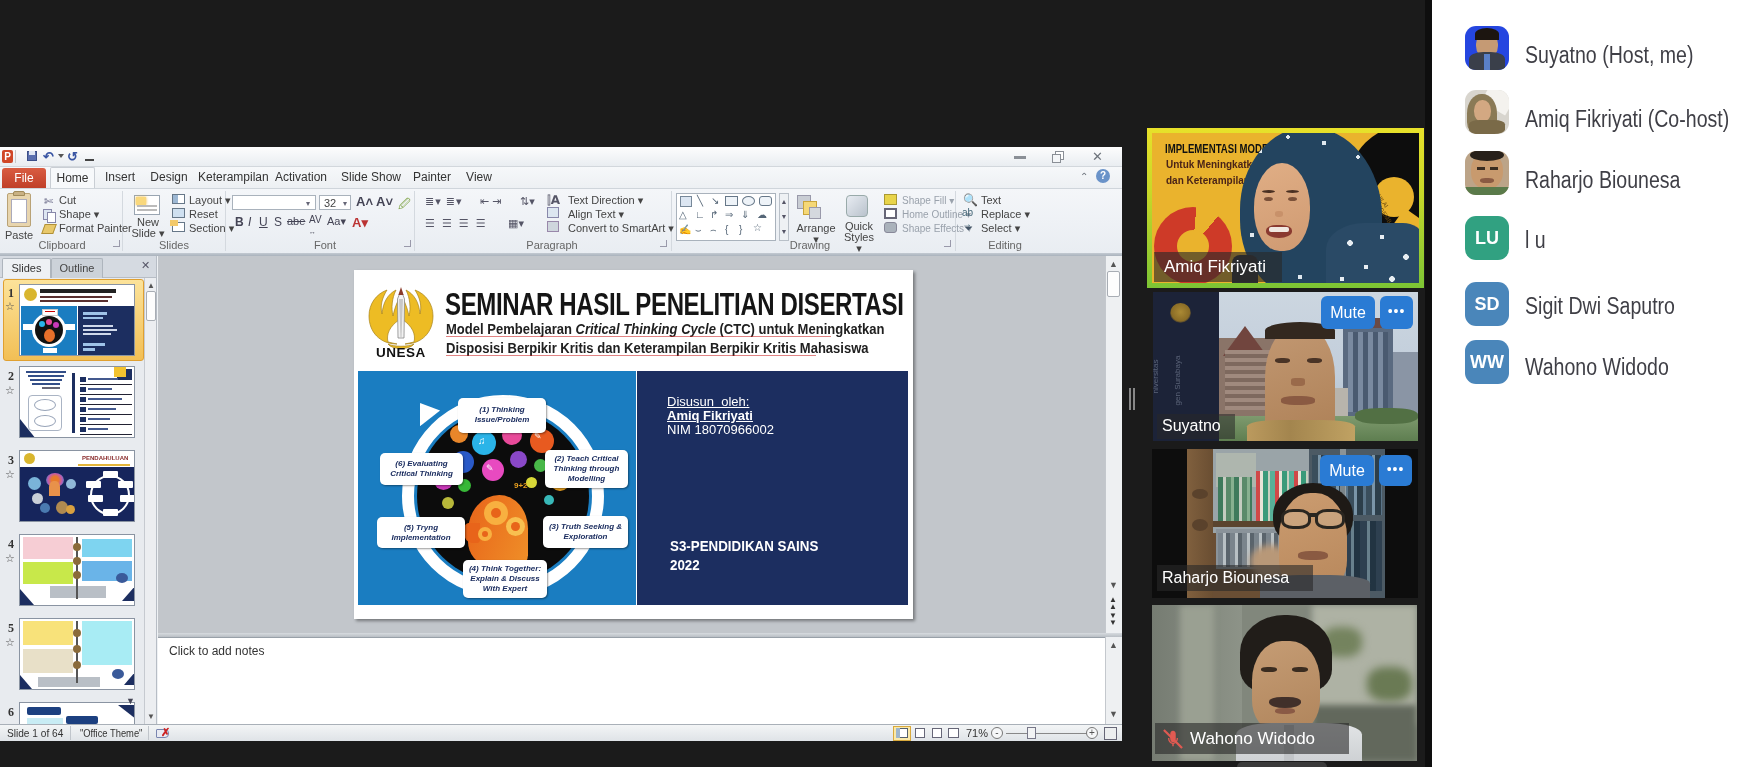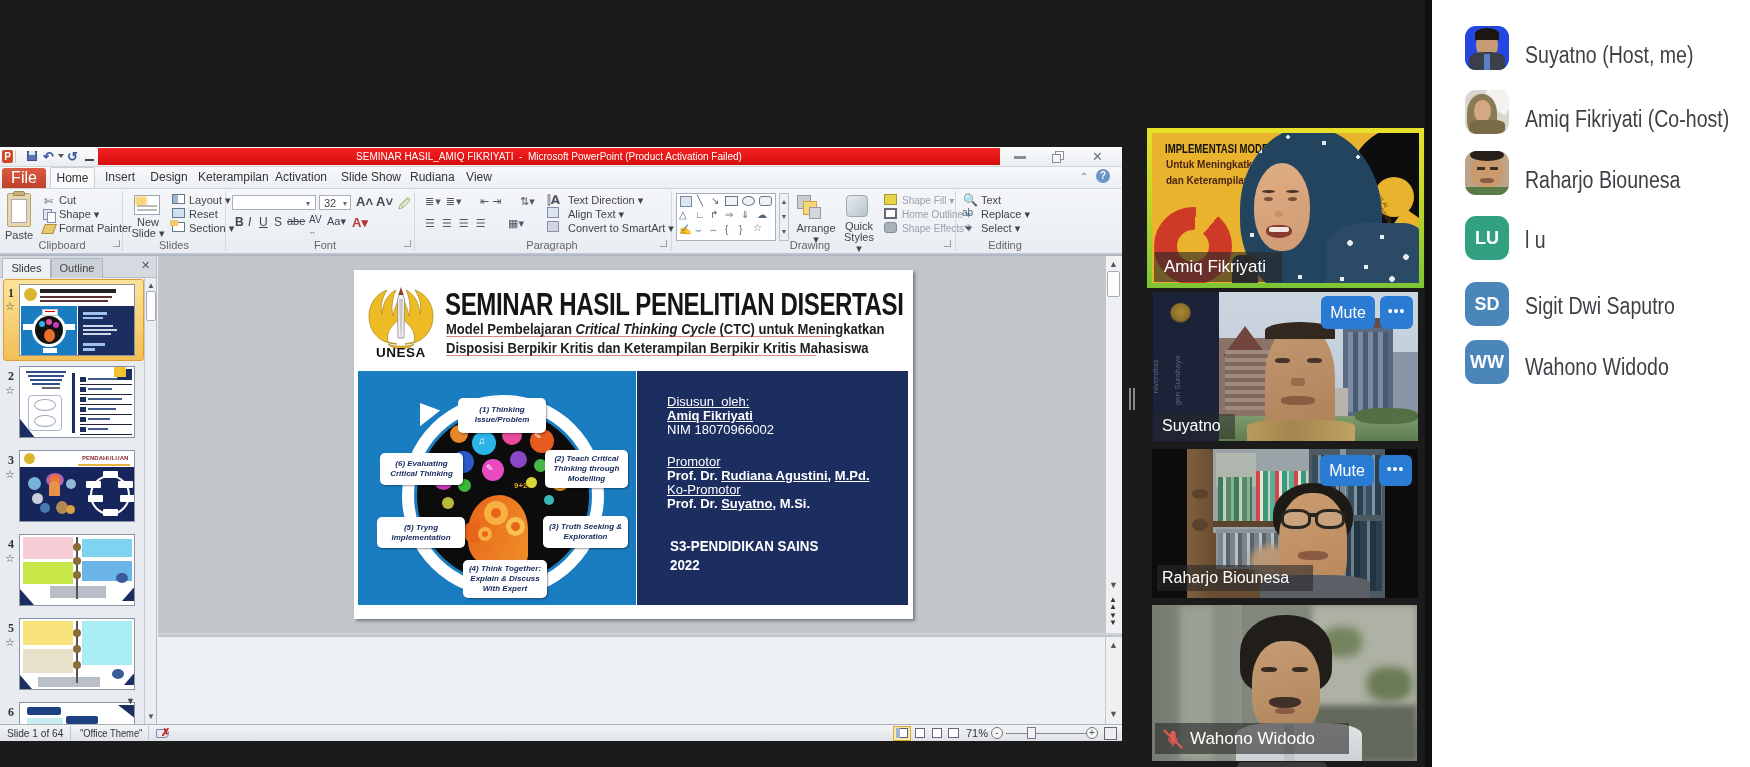--- a/index.html
+++ b/index.html
@@ -16,37 +16,36 @@
 
     <div class="abs" style="left:2px;top:3px;width:11px;height:13px;background:#d04727;border-radius:2px;color:#fff;font-size:10px;font-weight:bold;text-align:center;line-height:13px;">P</div>
     <div class="abs" style="left:15px;top:3px;width:1px;height:13px;background:#c8c8c8;"></div>
     <div class="abs" style="left:27px;top:4px;width:10px;height:10px;background:#5a6fae;border:1px solid #3c4f86;"></div>
     <div class="abs" style="left:29px;top:4px;width:6px;height:4px;background:#dfe6f2;"></div>
     <div class="abs" style="left:43px;top:2px;color:#3955a3;font-size:13px;font-weight:bold;">↶</div>
     <div class="abs" style="left:58px;top:7px;width:0;height:0;border-left:3px solid transparent;border-right:3px solid transparent;border-top:4px solid #555;"></div>
     <div class="abs" style="left:67px;top:2px;color:#3955a3;font-size:13px;font-weight:bold;">↺</div>
     <div class="abs" style="left:85px;top:5px;width:9px;height:9px;border-bottom:2px solid #444;"></div>
 
-    <div class="abs" style="left:98px;top:1px;width:902px;height:17px;background:linear-gradient(#f42121,#d60d0d);color:#fff;font-size:10px;text-align:center;line-height:17px;">SEMINAR HASIL_AMIQ FIKRIYATI &nbsp;-&nbsp; Microsoft PowerPoint (Product Activation Failed)</div>
 
     <div class="abs" style="left:1014px;top:9px;width:12px;height:3px;background:#8a8f96;"></div>
     <div class="abs" style="left:1055px;top:4px;width:9px;height:9px;border:1px solid #8a8f96;background:#fff;"></div>
     <div class="abs" style="left:1052px;top:7px;width:9px;height:9px;border:1px solid #8a8f96;background:#f4f6f8;"></div>
     <div class="abs" style="left:1092px;top:2px;color:#6d737b;font-size:13px;">✕</div>
   </div>
 
   <div class="abs" style="left:0;top:20px;width:1122px;height:21px;background:linear-gradient(#f6f8fa,#edf0f3);">
-    <div class="abs" style="left:2px;top:1px;width:44px;height:20px;background:linear-gradient(#d95c41,#c03f28);border-radius:3px 3px 0 0;color:#fff;font-size:16px;text-align:center;line-height:20px;">File</div>
+    <div class="abs" style="left:2px;top:1px;width:44px;height:20px;background:linear-gradient(#d95c41,#c03f28);border-radius:3px 3px 0 0;color:#fff;font-size:12px;text-align:center;line-height:20px;">File</div>
     <div class="abs" style="left:50px;top:0px;width:45px;height:21px;background:#f7f9fb;border:1px solid #c9ced4;border-bottom:none;border-radius:2px 2px 0 0;color:#333;font-size:12px;text-align:center;line-height:20px;">Home</div>
     <div class="abs" style="left:100px;top:0;width:40px;color:#333;font-size:12px;text-align:center;line-height:21px;">Insert</div>
     <div class="abs" style="left:146px;top:0;width:46px;color:#333;font-size:12px;text-align:center;line-height:21px;">Design</div>
     <div class="abs" style="left:198px;top:0;width:64px;color:#333;font-size:12px;text-align:center;line-height:21px;">Keterampilan</div>
     <div class="abs" style="left:268px;top:0;width:66px;color:#333;font-size:12px;text-align:center;line-height:21px;">Activation</div>
     <div class="abs" style="left:340px;top:0;width:62px;color:#333;font-size:12px;text-align:center;line-height:21px;">Slide Show</div>
-    <div class="abs" style="left:410px;top:0;width:44px;color:#333;font-size:12px;text-align:center;line-height:21px;">Rudiana</div>
+    <div class="abs" style="left:410px;top:0;width:44px;color:#333;font-size:12px;text-align:center;line-height:21px;">Painter</div>
     <div class="abs" style="left:460px;top:0;width:38px;color:#333;font-size:12px;text-align:center;line-height:21px;">View</div>
 
     <div class="abs" style="left:1080px;top:4px;color:#6a7079;font-size:10px;">⌃</div>
     <div class="abs" style="left:1096px;top:2px;width:14px;height:14px;border-radius:50%;background:#6a93c9;color:#fff;font-size:10px;font-weight:bold;text-align:center;line-height:14px;">?</div>
   </div>
 
   <div class="abs" id="ribbon" style="left:0;top:41px;width:1122px;height:65px;background:linear-gradient(#f4f6f9,#e9edf2);border-top:1px solid #cfd5db;font-size:11px;color:#444;">
 
     <div class="abs" style="left:122px;top:2px;width:1px;height:60px;background:#d4d9df;"></div>
     <div class="abs" style="left:7px;top:4px;width:24px;height:34px;background:#e8d5ae;border:1px solid #b9a276;border-radius:2px;"></div>
@@ -370,41 +369,38 @@
         <div class="abs" style="left:19px;top:146px;width:88px;height:31px;background:#fff;border-radius:5px;box-shadow:1px 1px 2px rgba(0,0,0,.4);font-size:8px;font-weight:bold;font-style:italic;color:#1c2e60;text-align:center;line-height:10px;padding-top:6px;">(5) Tryng<br>Implementation</div>
         <div class="abs" style="left:22px;top:82px;width:83px;height:32px;background:#fff;border-radius:5px;box-shadow:1px 1px 2px rgba(0,0,0,.4);font-size:8px;font-weight:bold;font-style:italic;color:#1c2e60;text-align:center;line-height:10px;padding-top:6px;">(6) Evaluating<br>Critical Thinking</div>
       </div>
 
       <div class="abs" id="navypanel" style="left:283px;top:101px;width:271px;height:234px;background:#1c2e60;color:#fff;overflow:hidden;">
         <div class="abs" style="left:30px;top:24px;font-size:13px;line-height:14px;">
           <span style="text-decoration:underline;">Disusun&nbsp; oleh:</span><br>
           <b style="text-decoration:underline;">Amiq Fikriyati</b><br>
           NIM 18070966002
         </div>
-        <div class="abs" style="left:30px;top:84px;font-size:13px;line-height:14px;">
-          <span style="text-decoration:underline;">Promotor</span><br>
-          <b>Prof. Dr. <span style="text-decoration:underline;">Rudiana Agustini</span>, <span style="text-decoration:underline;">M.Pd.</span></b><br>
-          <span style="text-decoration:underline;">Ko-Promotor</span><br>
-          <b>Prof. Dr. <span style="text-decoration:underline;">Suyatno</span>, M.Si.</b>
-        </div>
         <div class="abs" style="left:33px;top:165px;font-size:15px;font-weight:bold;line-height:19px;white-space:nowrap;transform:scaleX(0.89);transform-origin:0 0;">S3-PENDIDIKAN SAINS<br>2022</div>
       </div>
     </div>
   </div>
 
   <div class="abs" style="left:1105px;top:109px;width:17px;height:377px;background:#eef0f2;border-left:1px solid #c4c8cd;">
     <div class="abs" style="left:3px;top:3px;font-size:9px;color:#555;">▲</div>
     <div class="abs" style="left:1px;top:15px;width:13px;height:26px;background:#fdfdfd;border:1px solid #a8adb4;border-radius:2px;"></div>
     <div class="abs" style="left:3px;top:324px;font-size:9px;color:#555;">▼</div>
     <div class="abs" style="left:3px;top:340px;font-size:8px;color:#333;line-height:7px;">▲<br>▲</div>
     <div class="abs" style="left:3px;top:356px;font-size:8px;color:#333;line-height:7px;">▼<br>▼</div>
   </div>
 
   <div class="abs" style="left:158px;top:486px;width:964px;height:4px;background:linear-gradient(#d7dbdf,#b9bec4);"></div>
 
+  <div class="abs" style="left:158px;top:490px;width:947px;height:87px;background:#fff;border-top:1px solid #98a0a8;">
+    <div class="abs" style="left:11px;top:6px;font-size:12px;color:#333;">Click to add notes</div>
+  </div>
   <div class="abs" style="left:1105px;top:490px;width:17px;height:87px;background:#eef0f2;border-left:1px solid #c4c8cd;">
     <div class="abs" style="left:3px;top:3px;font-size:9px;color:#555;">▲</div>
     <div class="abs" style="left:3px;top:72px;font-size:9px;color:#555;">▼</div>
   </div>
 
   <div class="abs" id="statusbar" style="left:0;top:577px;width:1122px;height:17px;background:linear-gradient(#f3f5f6,#dfe3e7);border-top:1px solid #a9b0b8;">
     <div class="abs" style="left:7px;top:2px;font-size:11px;color:#333;transform:scaleX(0.92);transform-origin:0 0;">Slide 1 of 64</div>
     <div class="abs" style="left:70px;top:1px;width:1px;height:14px;background:#c0c5cb;"></div>
     <div class="abs" style="left:80px;top:2px;font-size:11px;color:#333;white-space:nowrap;transform:scaleX(0.85);transform-origin:0 0;">"Office Theme"</div>
     <div class="abs" style="left:148px;top:1px;width:1px;height:14px;background:#c0c5cb;"></div>

